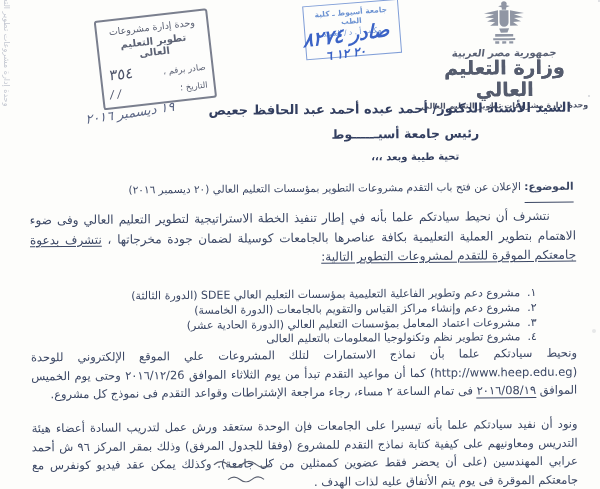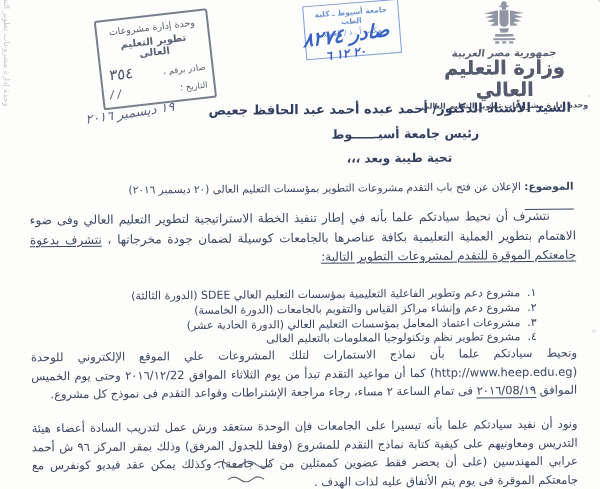--- a/index.html
+++ b/index.html
@@ -47,25 +47,25 @@
   .hand-date { position:absolute; left:56px; top:106px; width:120px; font-size:13px;
     color:#5a6584; transform:rotate(-8deg) skewX(-4deg); letter-spacing:1px; font-style:italic; }
 
   
   .margin-note { position:absolute; left:-60px; top:36px; width:132px; font-size:8px;
     color:#6a7490; opacity:.4; transform:rotate(90deg); white-space:nowrap; }
 
   
   .rc1 { position:absolute; top:102px; right:28px; font-size:13px; font-weight:bold; color:#333f60; }
   .rc2 { position:absolute; top:127px; right:120px; font-size:12.5px; font-weight:bold; color:#333f60; }
-  .rc3 { position:absolute; top:152px; right:147px; font-size:12px; font-weight:bold; color:#333f60; }
+  .rc3 { position:absolute; top:152px; right:140px; font-size:10px; font-weight:bold; color:#333f60; }
 
   
   .subject { position:absolute; top:182px; right:26px; left:40px; font-size:10.5px; text-align:right; }
-  .subject .label { font-weight:bold; border-bottom:1px solid #3b4764; padding-bottom:17px; }
+  .subject .label { font-weight:bold; border-bottom:1px solid #3b4764; padding-bottom:10px; }
 
   
   .para { position:absolute; right:24px; left:30px; text-align:justify; text-align-last:right; direction:rtl; }
   .p1 { top:209px; font-size:12px; line-height:19.5px; text-indent:26px; }
   .p1 .ul { text-decoration:underline; text-underline-offset:2px; }
   .plist { position:absolute; top:288px; right:64px; left:30px; font-size:11px; line-height:14.8px; }
   .plist .li-num { margin-left:7px; }
   .p2 { top:346px; font-size:11.5px; line-height:18.5px; }
   .p2 .ul { border-bottom:1px solid #3b4764; }
   .p3 { top:417px; font-size:11.5px; line-height:18.5px; }
@@ -139,21 +139,21 @@
     </div>
 
     <div class="plist">
       <div><span class="li-num">١.</span><span>مشروع دعم وتطوير الفاعلية التعليمية بمؤسسات التعليم العالي SDEE (الدورة الثالثة)</span></div>
       <div><span class="li-num">٢.</span><span>مشروع دعم وإنشاء مراكز القياس والتقويم بالجامعات (الدورة الخامسة)</span></div>
       <div><span class="li-num">٣.</span><span>مشروعات اعتماد المعامل بمؤسسات التعليم العالي (الدورة الحادية عشر)</span></div>
       <div><span class="li-num">٤.</span><span>مشروع تطوير نظم وتكنولوجيا المعلومات بالتعليم العالى</span></div>
     </div>
 
     <div class="para p2">
-      <span>ونحيط سيادتكم علما بأن نماذج الاستمارات لتلك المشروعات علي الموقع الإلكتروني للوحدة (http://www.heep.edu.eg) كما أن مواعيد التقدم تبدأ من يوم الثلاثاء الموافق ٢٠١٦/١٢/22 وحتى يوم الخميس الموافق </span><span class="ul">٢٠١٦/08/١٩</span><span> فى تمام الساعة ٢ مساء، رجاء مراجعة الإشتراطات وقواعد التقدم فى نموذج كل مشروع.</span>
+      <span>ونحيط سيادتكم علما بأن نماذج الاستمارات لتلك المشروعات علي الموقع الإلكتروني للوحدة (http://www.heep.edu.eg) كما أن مواعيد التقدم تبدأ من يوم الثلاثاء الموافق ٢٠١٦/١٢/26 وحتى يوم الخميس الموافق </span><span class="ul">٢٠١٦/08/١٩</span><span> فى تمام الساعة ٢ مساء، رجاء مراجعة الإشتراطات وقواعد التقدم فى نموذج كل مشروع.</span>
     </div>
 
     <div class="para p3">ونود أن نفيد سيادتكم علما بأنه تيسيرا على الجامعات فإن الوحدة ستعقد ورش عمل لتدريب السادة أعضاء هيئة التدريس ومعاونيهم على كيفية كتابة نماذج التقدم للمشروع (وفقا للجدول المرفق) وذلك بمقر المركز ٩٦ ش أحمد عرابي المهندسين (على أن يحضر فقط عضوين كممثلين من كل جامعة). وكذلك يمكن عقد فيديو كونفرس مع جامعتكم الموقرة فى يوم يتم الأتفاق عليه لذات الهدف .</div>
 
     <svg class="squiggle" style="left:210px; top:458px;" width="60" height="10">
       <path d="M2 6 q7 -6 14 0 t14 0 t14 0 t14 0" stroke="#5a6070" stroke-width="1.2" fill="none"></path>
     </svg>
     <svg class="squiggle" style="left:224px; top:474px;" width="46" height="8">
       <path d="M2 5 q6 -5 12 0 t12 0 t12 0" stroke="#5a6070" stroke-width="1.1" fill="none"></path>
     </svg>

